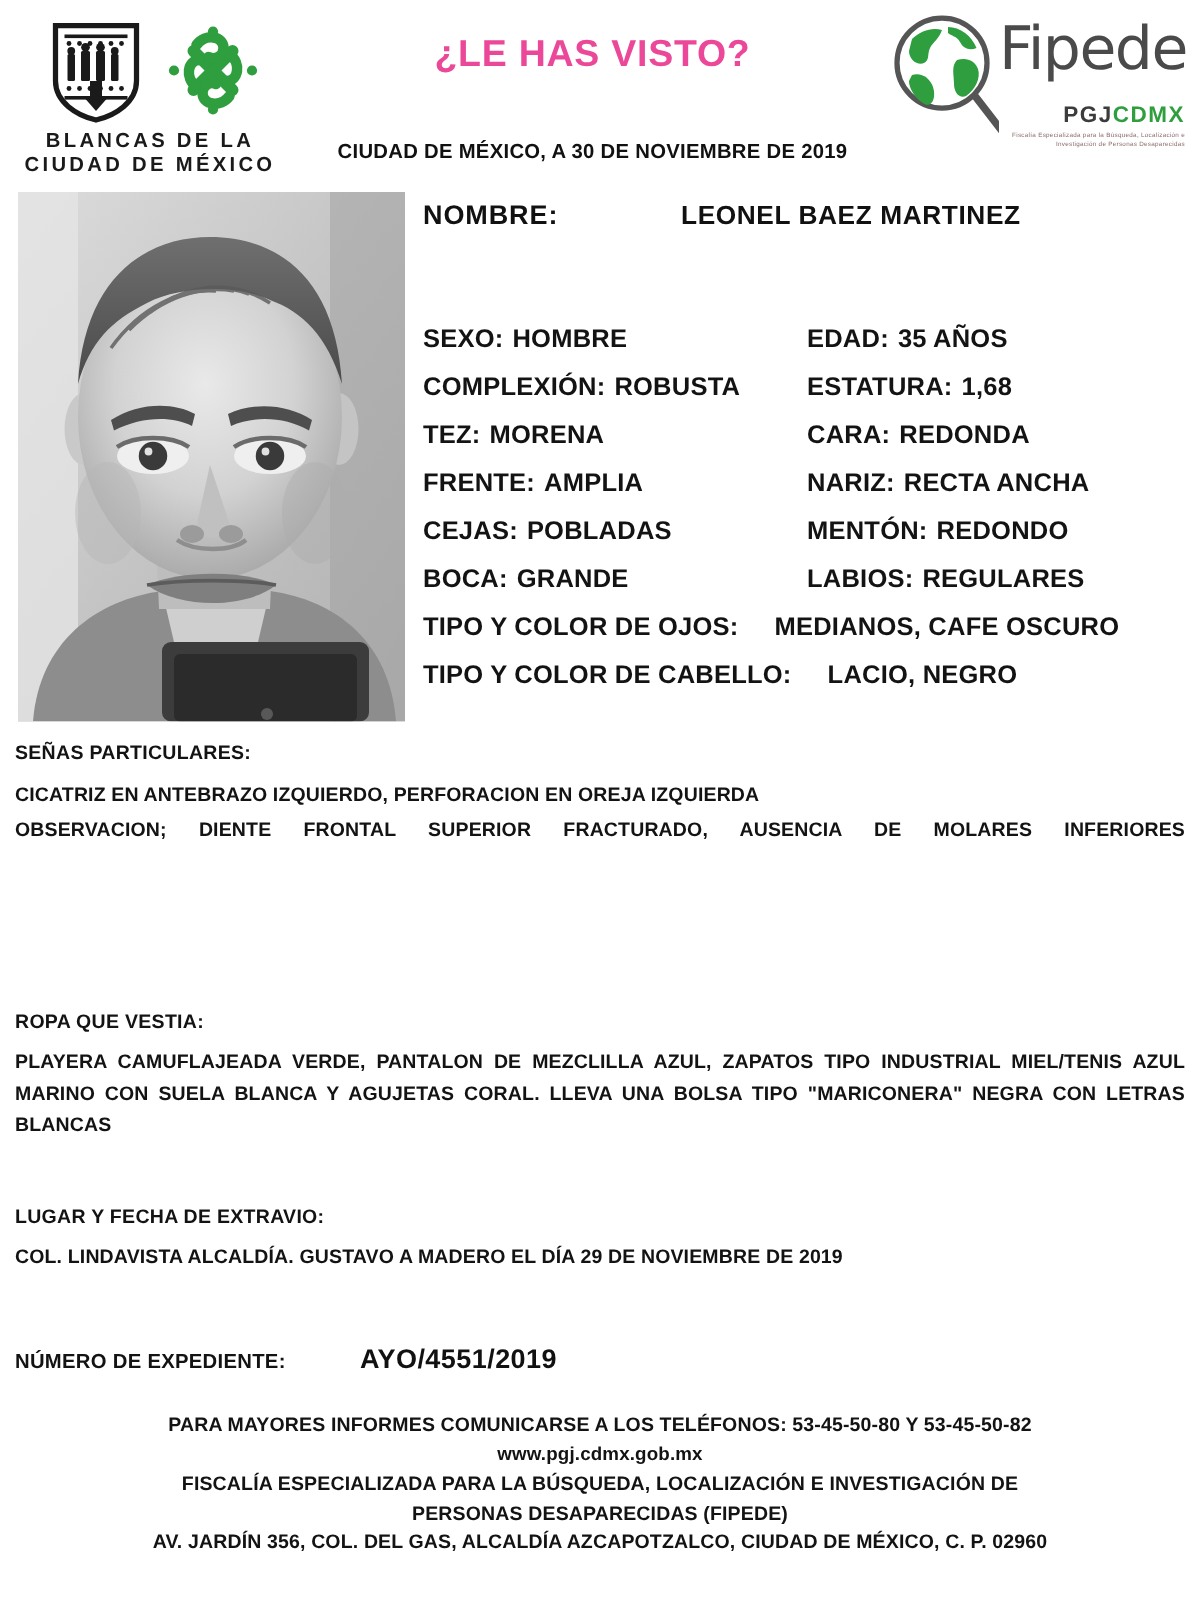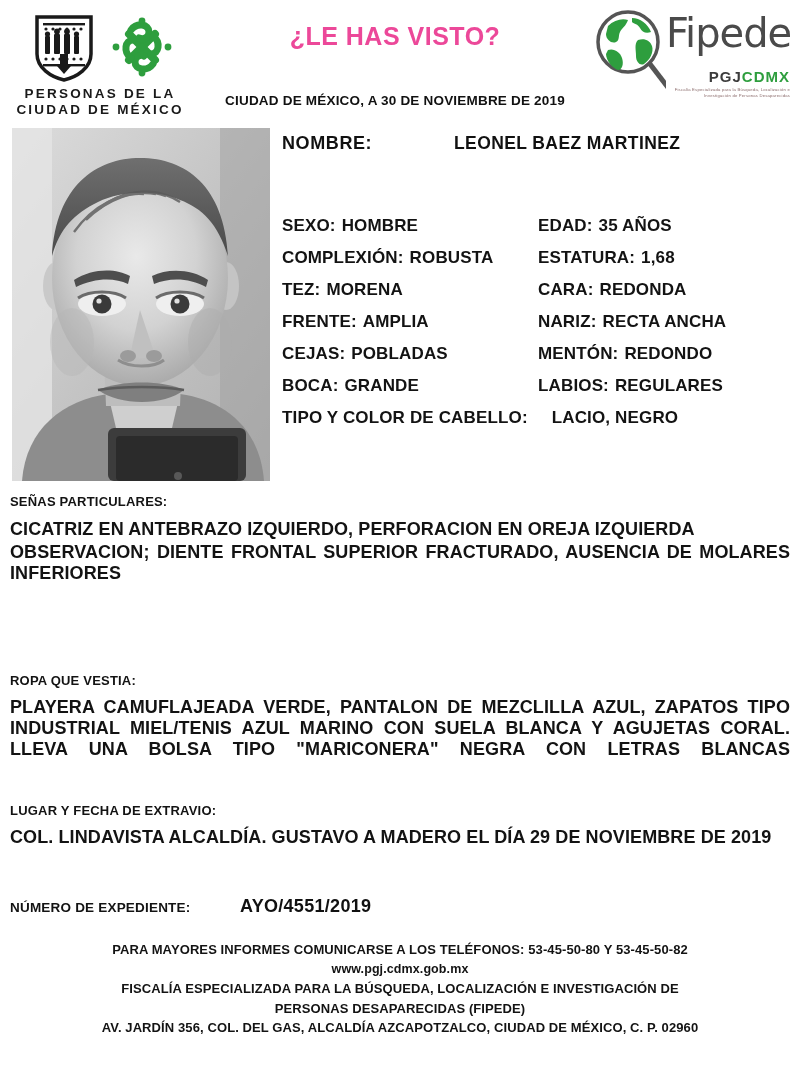--- a/index.html
+++ b/index.html
@@ -197,21 +197,21 @@
   }
 
   .sec-label {
     font-size: 13px;
     font-weight: 700;
     letter-spacing: 0.2px;
     color: #131313;
   }
 
   .sec-text {
-    font-size: 18px;
+    font-size: 13px;
     font-weight: 700;
     letter-spacing: 0.1px;
     line-height: 21px;
     color: #131313;
     margin-top: 9px;
   }
 
   .justified { text-align: justify; }
   .justified::after { content: ""; display: inline-block; width: 100%; }
 
@@ -313,21 +313,21 @@
               <circle cx="57" cy="31" r="3.4"></circle>
               <circle cx="31" cy="57" r="3.4"></circle>
               <circle cx="5" cy="31" r="3.4"></circle>
               <circle cx="31" cy="31" r="3.2"></circle>
             </g>
           </svg>
         </div>
 
       </div>
       <div class="gob-text">
-        <div>PERSONAS DE LA</div>
+        <div>BLANCAS DE LA</div>
         <div>CIUDAD DE MÉXICO</div>
       </div>
     </div>
 
     <div class="title-block">
       <div class="poster-title">¿LE HAS VISTO?</div>
       <div class="poster-date">CIUDAD DE MÉXICO, A 30 DE NOVIEMBRE DE 2019</div>
     </div>
 
     <div class="fipede-logo">
@@ -459,20 +459,23 @@
         <div class="attr-row">
           <div class="attr-cell left"><span class="lbl">CEJAS:</span><span class="val">POBLADAS</span></div>
           <div class="attr-cell"><span class="lbl">MENTÓN:</span><span class="val">REDONDO</span></div>
         </div>
 
         <div class="attr-row">
           <div class="attr-cell left"><span class="lbl">BOCA:</span><span class="val">GRANDE</span></div>
           <div class="attr-cell"><span class="lbl">LABIOS:</span><span class="val">REGULARES</span></div>
         </div>
 
+        <div class="attr-row wide">
+          <div class="attr-cell left"><span class="lbl">TIPO Y COLOR DE OJOS:</span><span class="val">MEDIANOS, CAFE OSCURO</span></div>
+        </div>
 
         <div class="attr-row wide">
           <div class="attr-cell left"><span class="lbl">TIPO Y COLOR DE CABELLO:</span><span class="val">LACIO, NEGRO</span></div>
         </div>
 
       </div>
     </div>
 
   </div>
 

